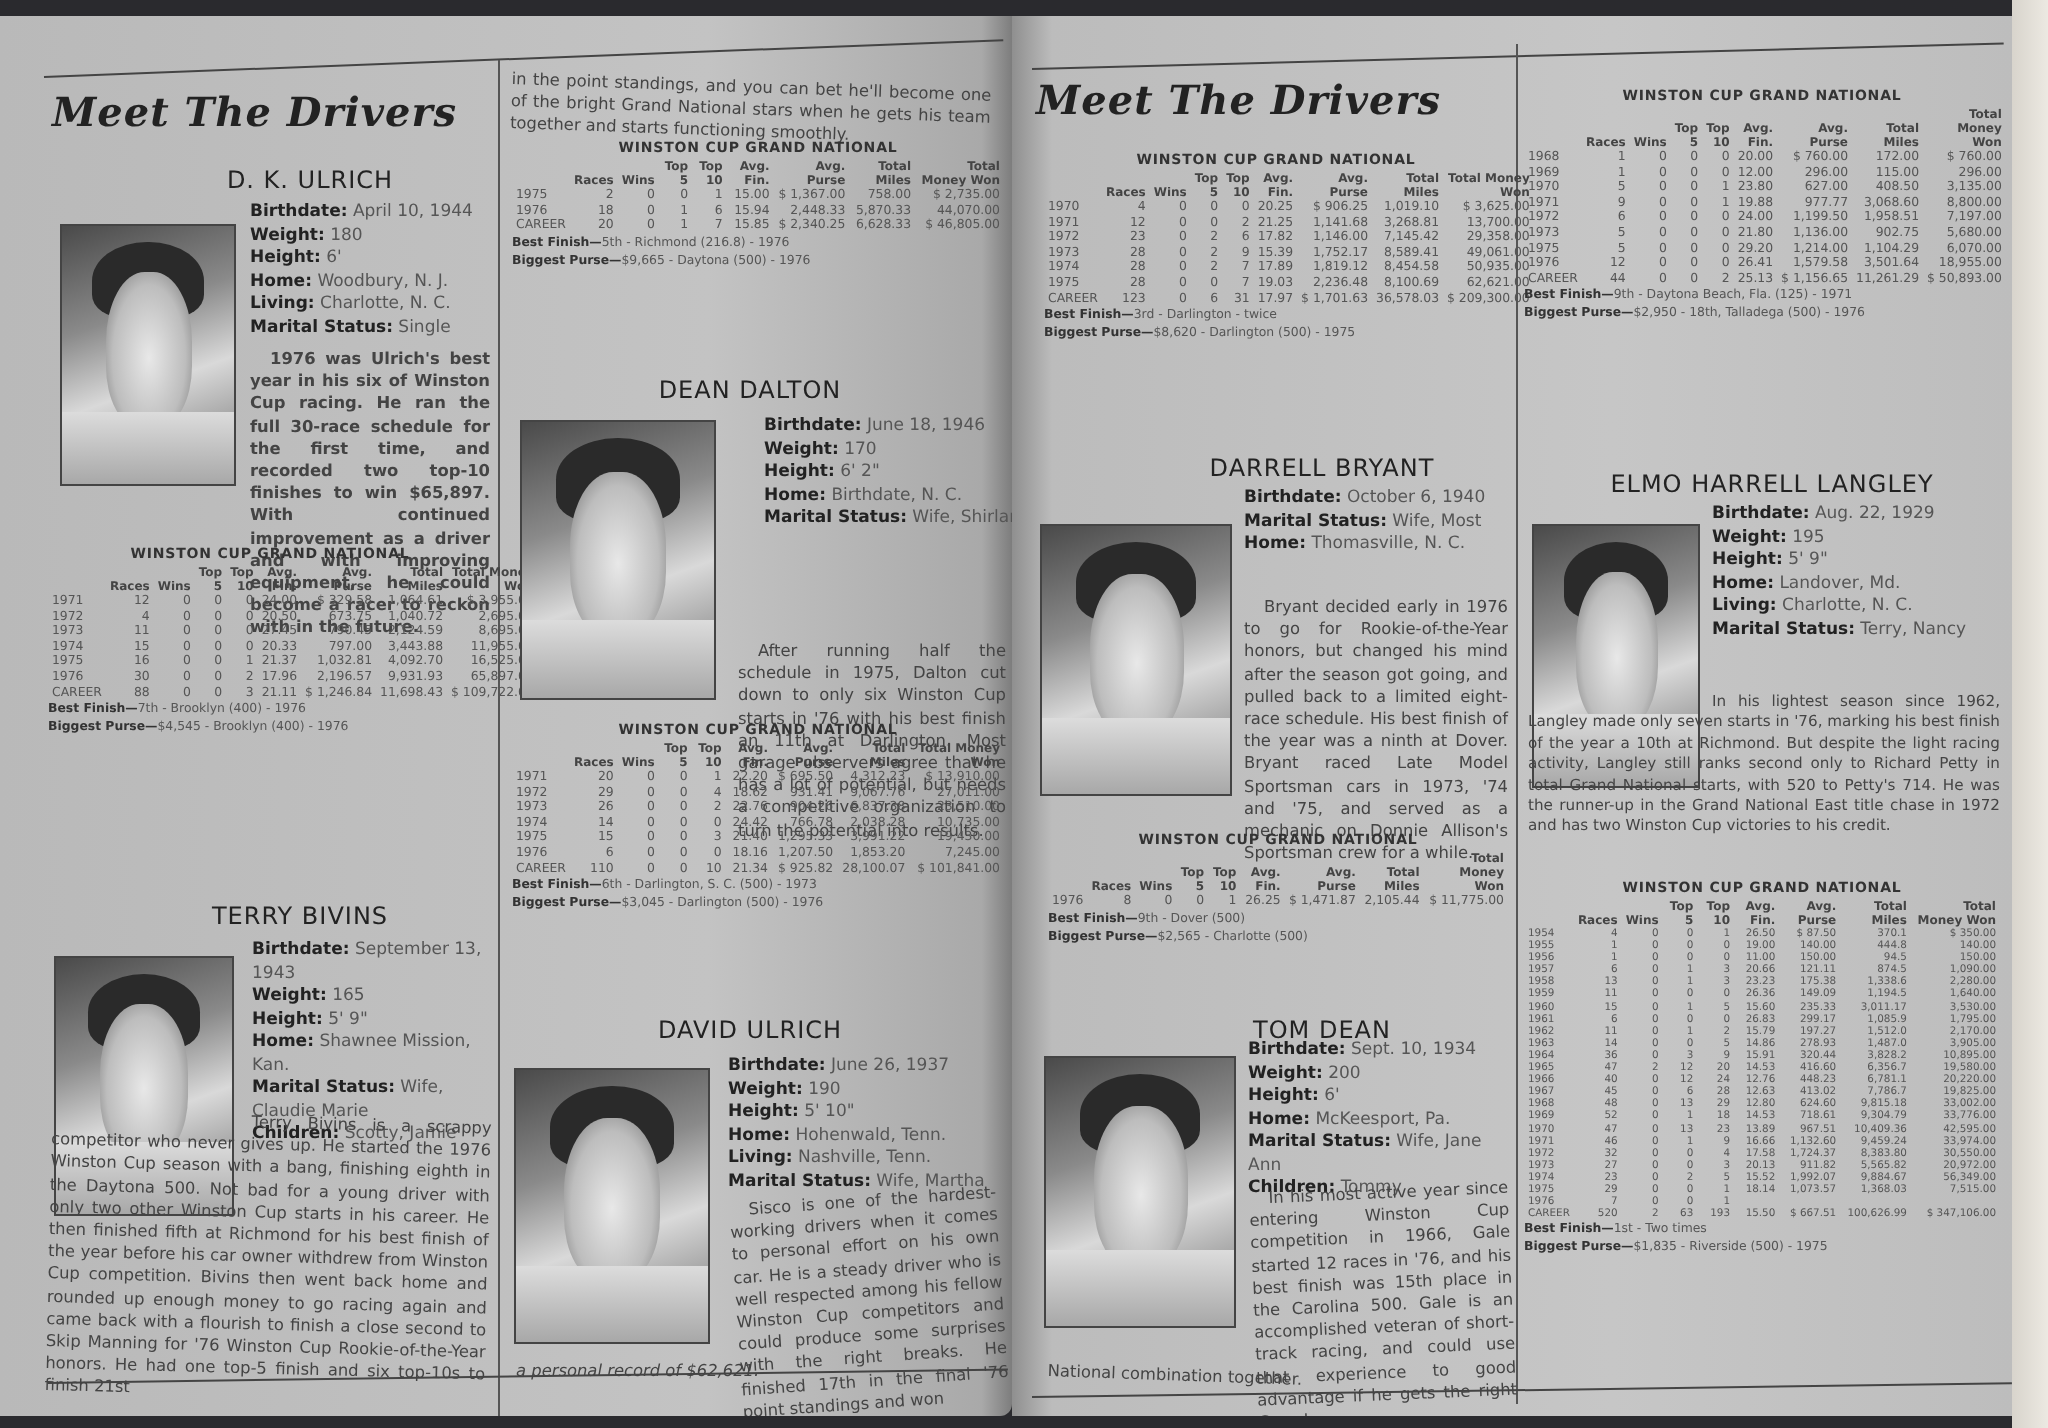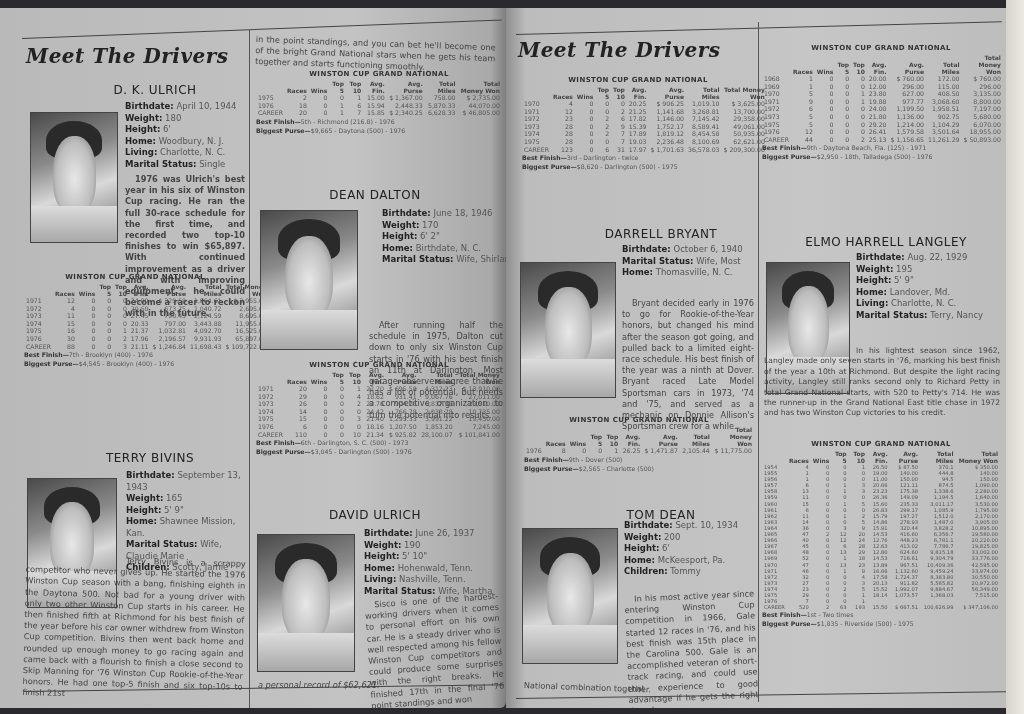--- a/index.html
+++ b/index.html
@@ -523,20 +523,21 @@
     <div class="photo" style="left:16px; top:520px; width:96px; height:136px;">
         <div class="hair"></div>
         <div class="face"></div>
         <div class="shirt"></div>
       </div>
     <div class="bio" style="left:118px; top:512px; width:132px;">
       <div><span class="lbl">Birthdate:</span> <span class="val">Sept. 10, 1934</span></div>
       <div><span class="lbl">Weight:</span> <span class="val">200</span></div>
       <div><span class="lbl">Height:</span> <span class="val">6'</span></div>
       <div><span class="lbl">Home:</span> <span class="val">McKeesport, Pa.</span></div>
+      <div><span class="lbl">Marital Status:</span> <span class="val">Wife, Jane Ann</span></div>
       <div><span class="lbl">Children:</span> <span class="val">Tommy</span></div>
     </div>
     <div class="para" style="left:118px; top:586px; width:130px; text-indent:10px; transform:rotate(-2.5deg); transform-origin:left top;">In his most active year since entering Winston Cup competition in 1966, Gale started 12 races in '76, and his best finish was 15th place in the Carolina 500. Gale is an accomplished veteran of short-track racing, and could use that experience to good advantage if he gets the right Grand</div>
     <div class="para" style="left:18px; top:672px; width:200px; transform:rotate(2deg); transform-origin:left top;">National combination together.</div>
 
     <div class="stats" style="left:256px; top:36px; width:238px;">
       <div class="title">WINSTON CUP GRAND NATIONAL</div>
       <table>
         <thead>
             <tr>

